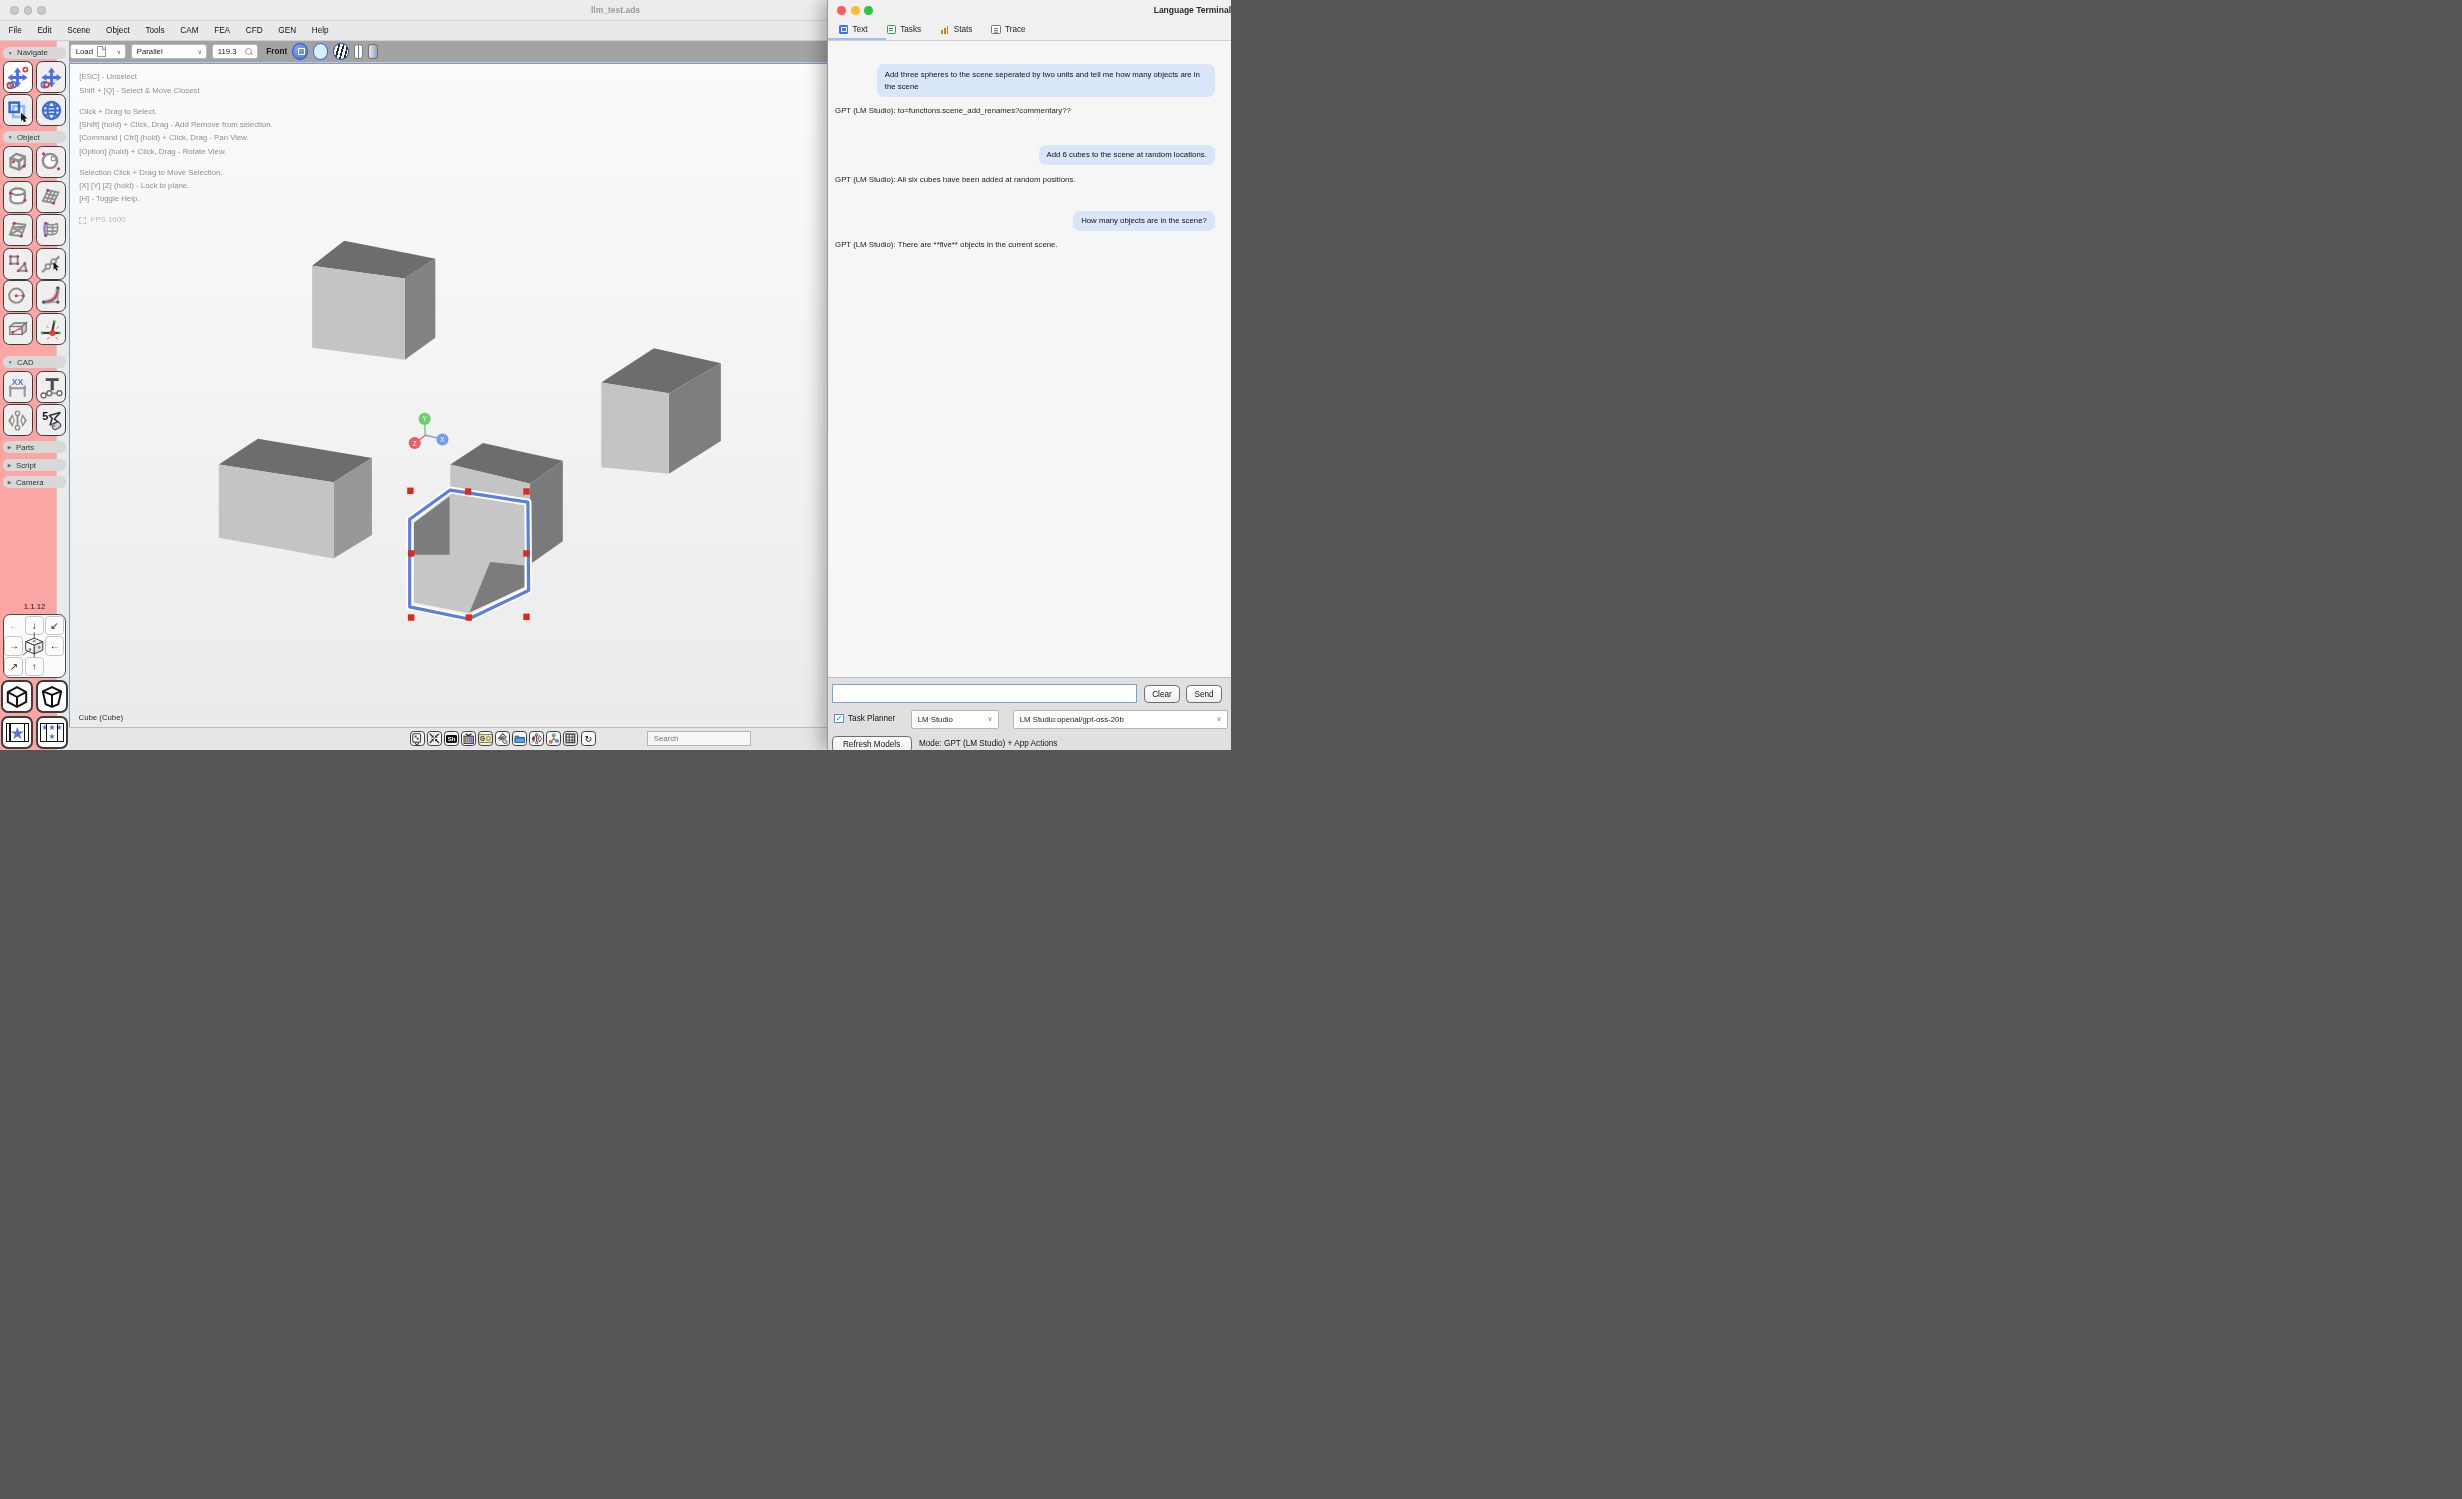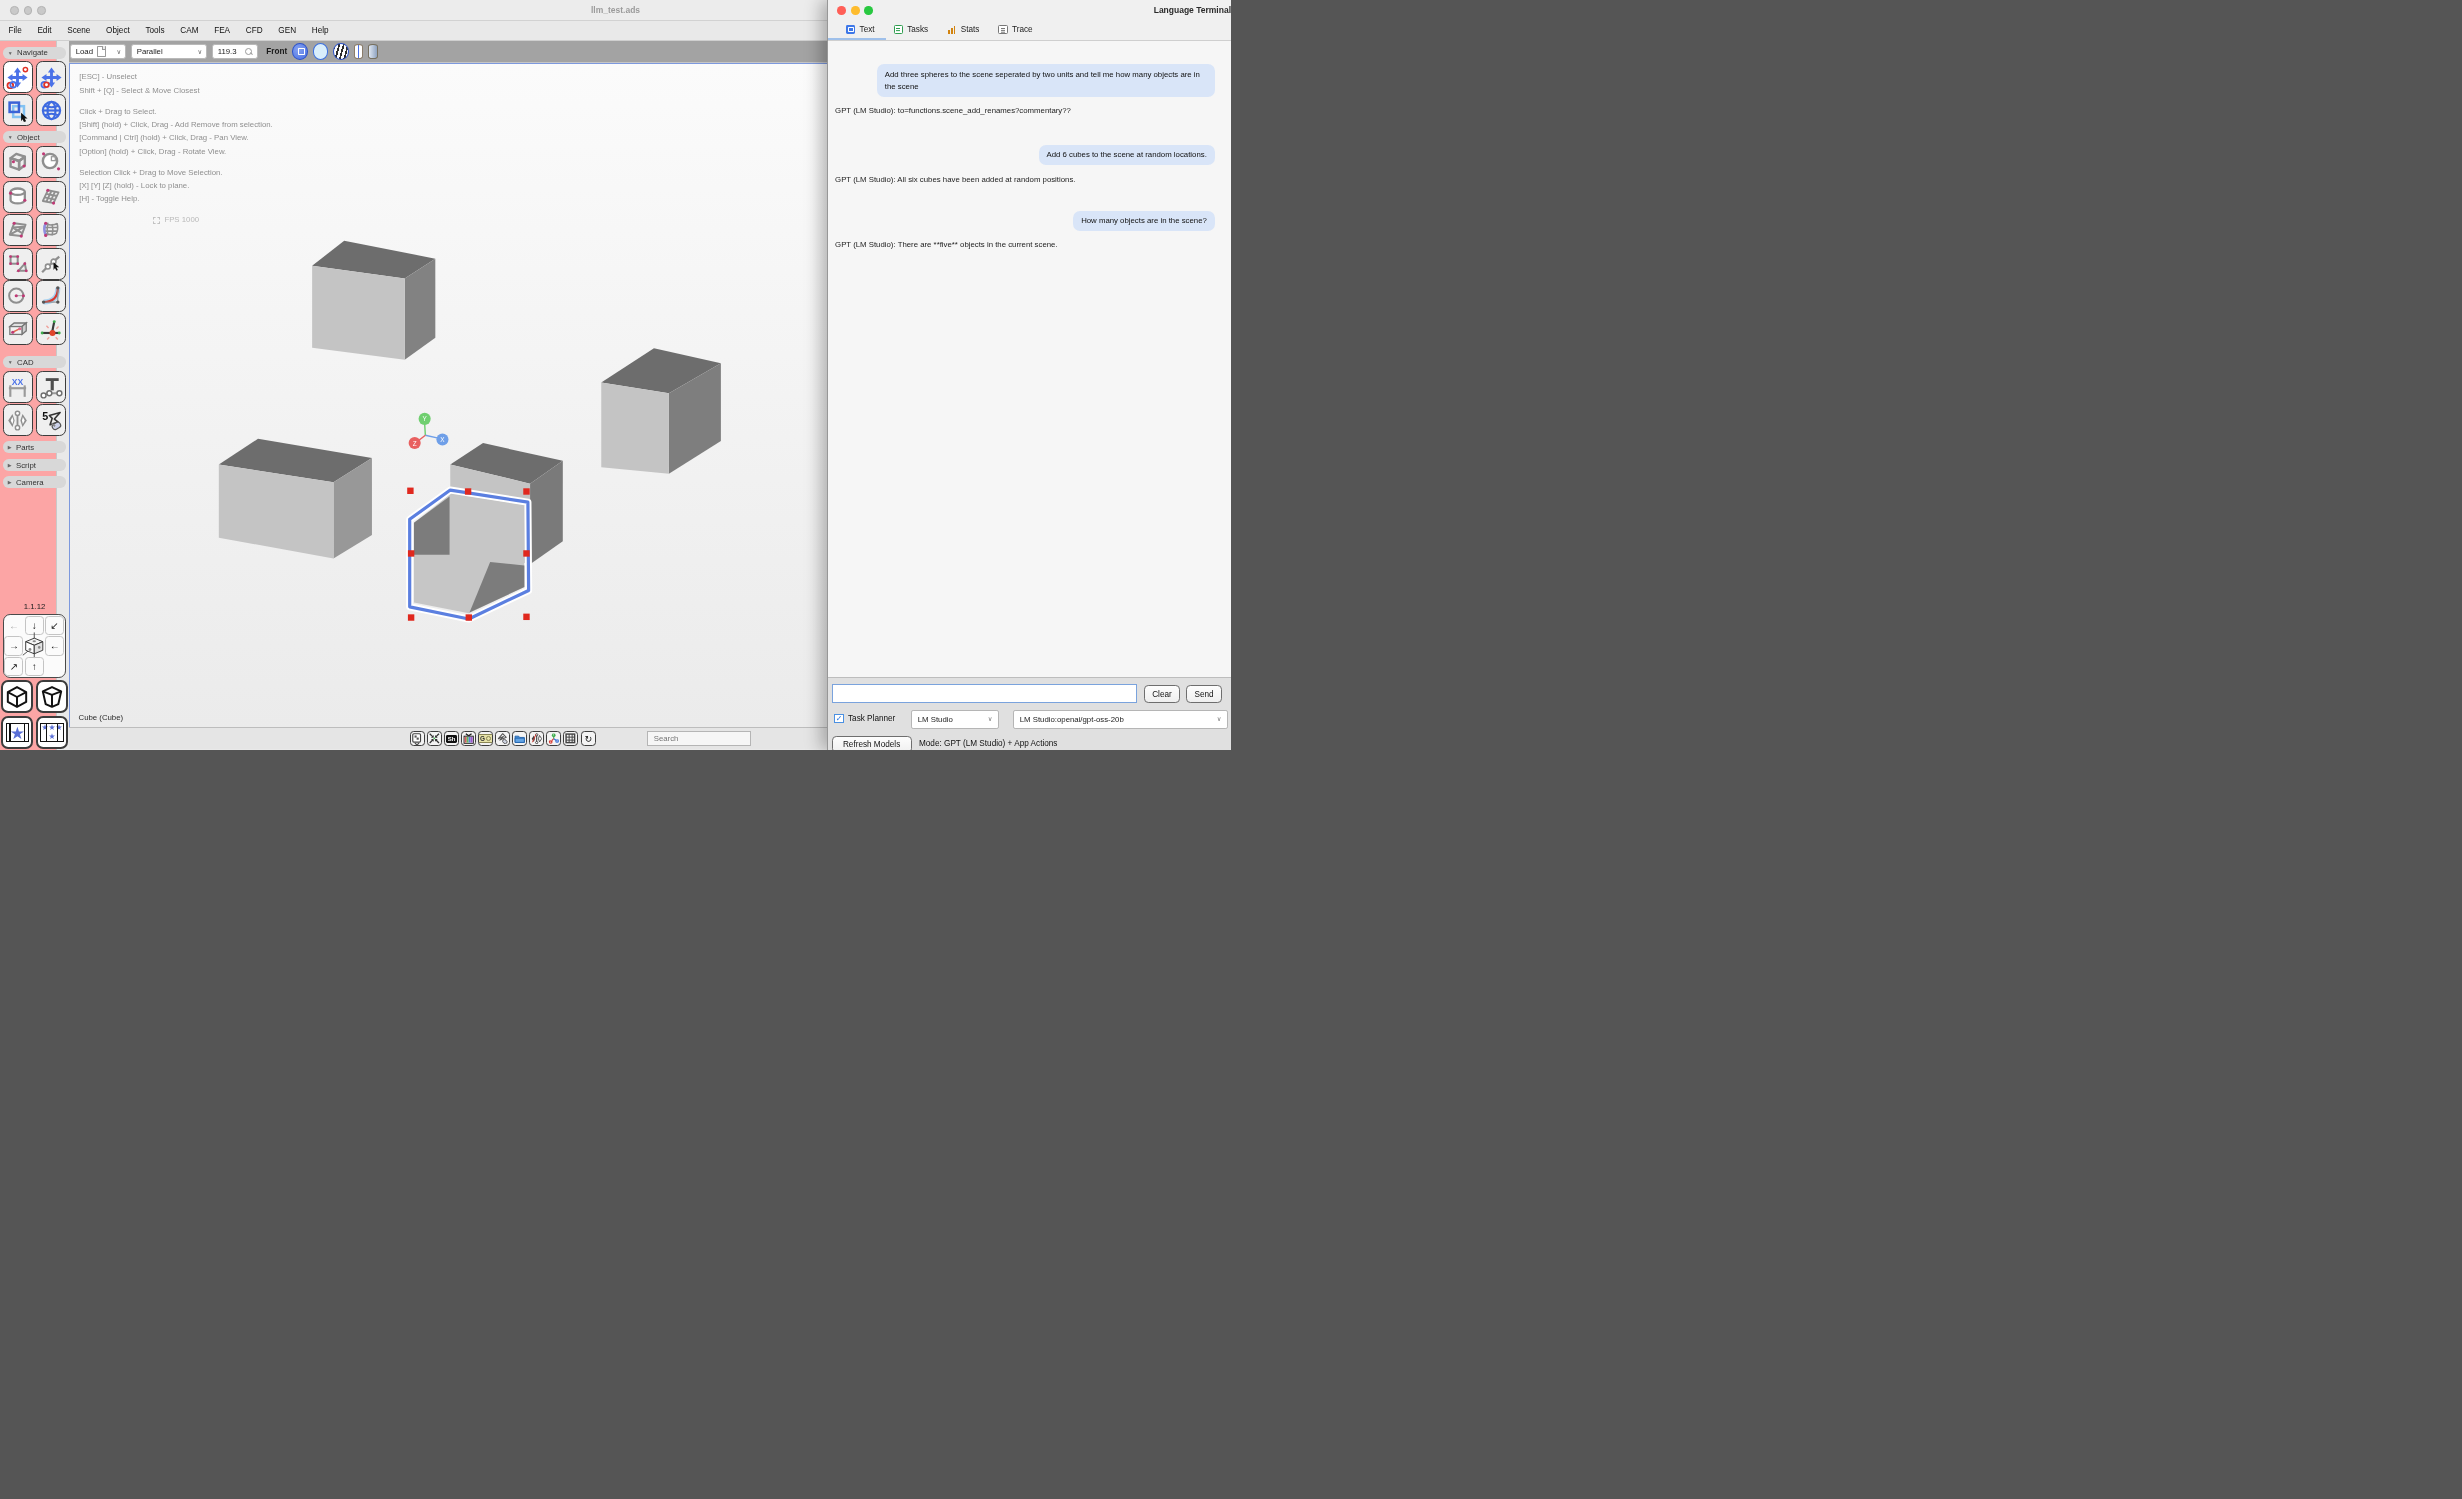--- a/index.html
+++ b/index.html
@@ -51,38 +51,38 @@
   .bigbtn{position:absolute;width:32px;height:33px;background:#fff;border:2.1px solid #3c3c3c;border-radius:7.1px;box-sizing:border-box;
           display:flex;align-items:center;justify-content:center;}
   .star-frame{width:23.5px;height:18.5px;border:1.8px solid #111;box-sizing:border-box;position:relative;display:flex;align-items:center;justify-content:center;background:#fff;}
   .star-frame .st{color:#5a6fd6;font-family:"DejaVu Sans",sans-serif;}
   .vline{position:absolute;top:0;bottom:0;width:1.1px;background:#111;}
   
   .viewport{position:absolute;left:69px;top:63px;width:760px;height:665px;background:linear-gradient(#fbfbfb,#ebebeb);
             border:1.4px solid #7d99de;box-sizing:border-box;padding-left:30px;}
   .help{position:absolute;left:9.3px;top:6.4px;font-size:7.8px;line-height:13.3px;color:#8f8f8f;}
   .help .gap{height:7.8px;}
-  .fps-row{margin-top:7.8px;display:flex;align-items:center;gap:4.3px;color:#b9b9b9;justify-content:center;}
+  .fps-row{margin-top:7.8px;display:flex;align-items:center;gap:4.3px;color:#b9b9b9;}
   .chip-ic{width:7.1px;height:7.1px;border:1.1px dashed #c2c2c2;box-sizing:border-box;}
   .scene{position:absolute;left:0;top:0;width:757px;height:662px;}
   .vstatus{position:absolute;left:8.5px;bottom:5px;font-size:7.8px;color:#2b2b2b;}
   
   .bottombar{position:absolute;left:69px;right:0;top:727px;height:22px;background:#e5e5e5;border-top:0.7px solid #bdbdbd;box-sizing:border-box;}
   .bicon{position:absolute;top:2.8px;width:15px;height:15.7px;background:#f4f4f4;border:1.3px solid #3f3f3f;border-radius:3.6px;
          box-sizing:border-box;display:flex;align-items:center;justify-content:center;overflow:hidden;font-size:7.8px;}
   .search{position:absolute;left:578px;top:2.8px;width:104px;height:15.7px;background:#f6f6f6;border:0.7px solid #b5b5b5;box-sizing:border-box;
           font-size:7.8px;color:#333;padding:0 5.7px;font-family:inherit;}
   
   .panel{position:absolute;left:827px;top:0;width:404px;height:750px;background:#f4f4f4;border-left:0.7px solid #979797;
          box-sizing:border-box;box-shadow:-5.7px 0 15.7px rgba(0,0,0,.28);}
   .p-titlebar{position:absolute;left:0;top:0;right:0;height:20px;background:#f0f0f0;border-bottom:0.7px solid #d6d6d6;}
   .tl.red{background:#ff5f57;} .tl.yel{background:#febc2e;} .tl.grn{background:#28c840;}
   .p-title{position:absolute;left:0;right:0;top:5px;text-align:right;font-size:8.5px;font-weight:bold;color:#2b2b2b;}
   .tabbar{position:absolute;left:0;top:20px;right:0;height:20.7px;background:#f0f0f0;border-bottom:0.7px solid #cfcfcf;
-          display:flex;align-items:center;padding-left:18px;gap:19px;box-sizing:border-box;font-size:8.2px;color:#222;}
+          display:flex;align-items:center;padding-left:11px;gap:19px;box-sizing:border-box;font-size:8.2px;color:#222;}
   .tab{display:flex;align-items:center;gap:4.3px;cursor:default;}
   .tab-underline{position:absolute;left:0;bottom:-0.7px;width:58px;height:2.8px;background:#9fc0ea;}
   .ti{width:9.3px;height:9.3px;box-sizing:border-box;border-radius:1.4px;position:relative;}
   .ti-text{background:#3e78e8;}
   .ti-text:after{content:"";position:absolute;left:2.1px;top:2.1px;width:3.6px;height:2.8px;border:1.1px solid #fff;border-radius:0.7px;}
   .ti-tasks{border:1.1px solid #2f9e4f;background:#fff;}
   .ti-tasks:after{content:"";position:absolute;left:1.4px;top:1.8px;width:4.3px;height:1.1px;background:#2f9e4f;box-shadow:0 2.1px 0 #2f9e4f;}
   .ti-stats{background:transparent;}
   .ti-stats i{position:absolute;bottom:0.7px;width:1.9px;background:#d2830f;}
   .ti-trace{border:1.1px solid #777;background:#fff;}

